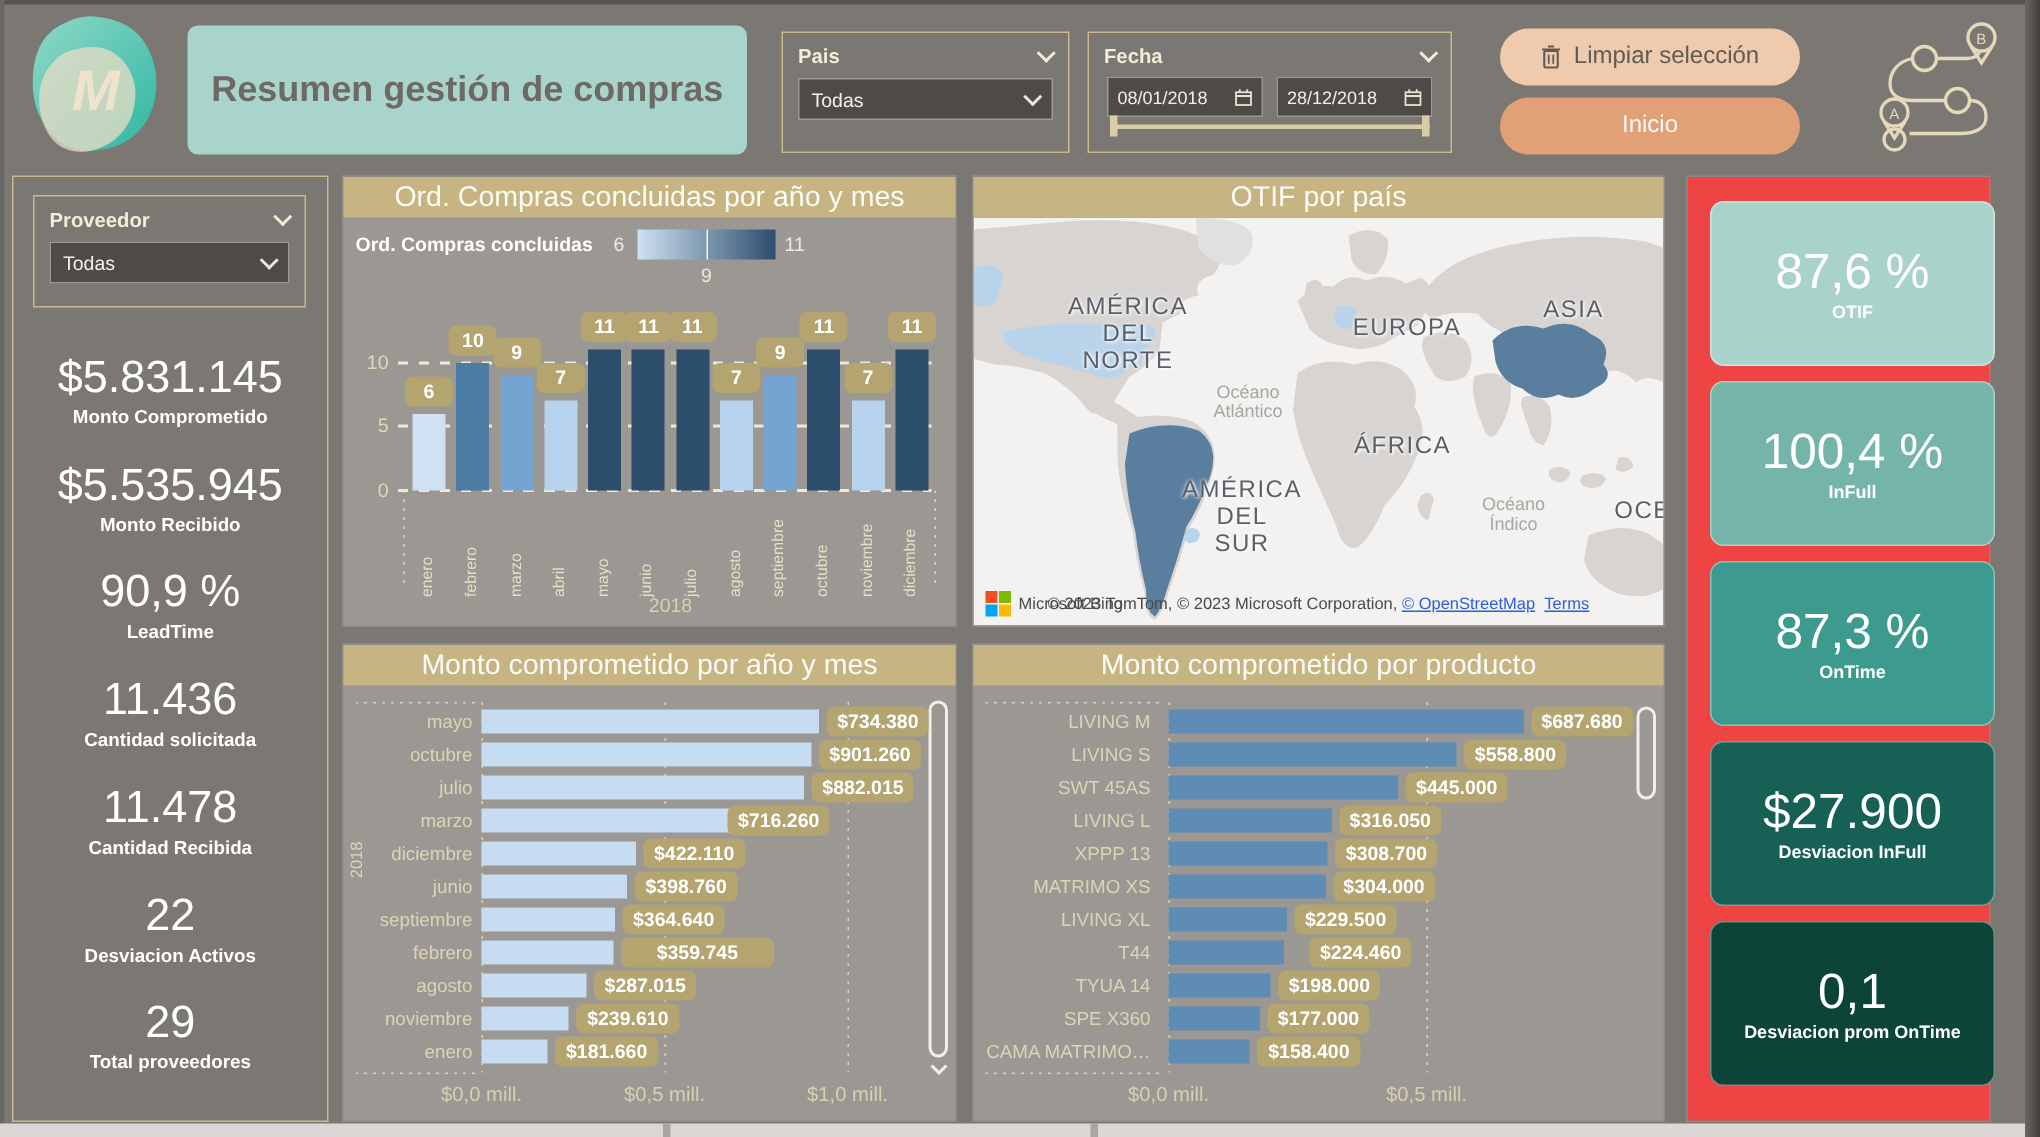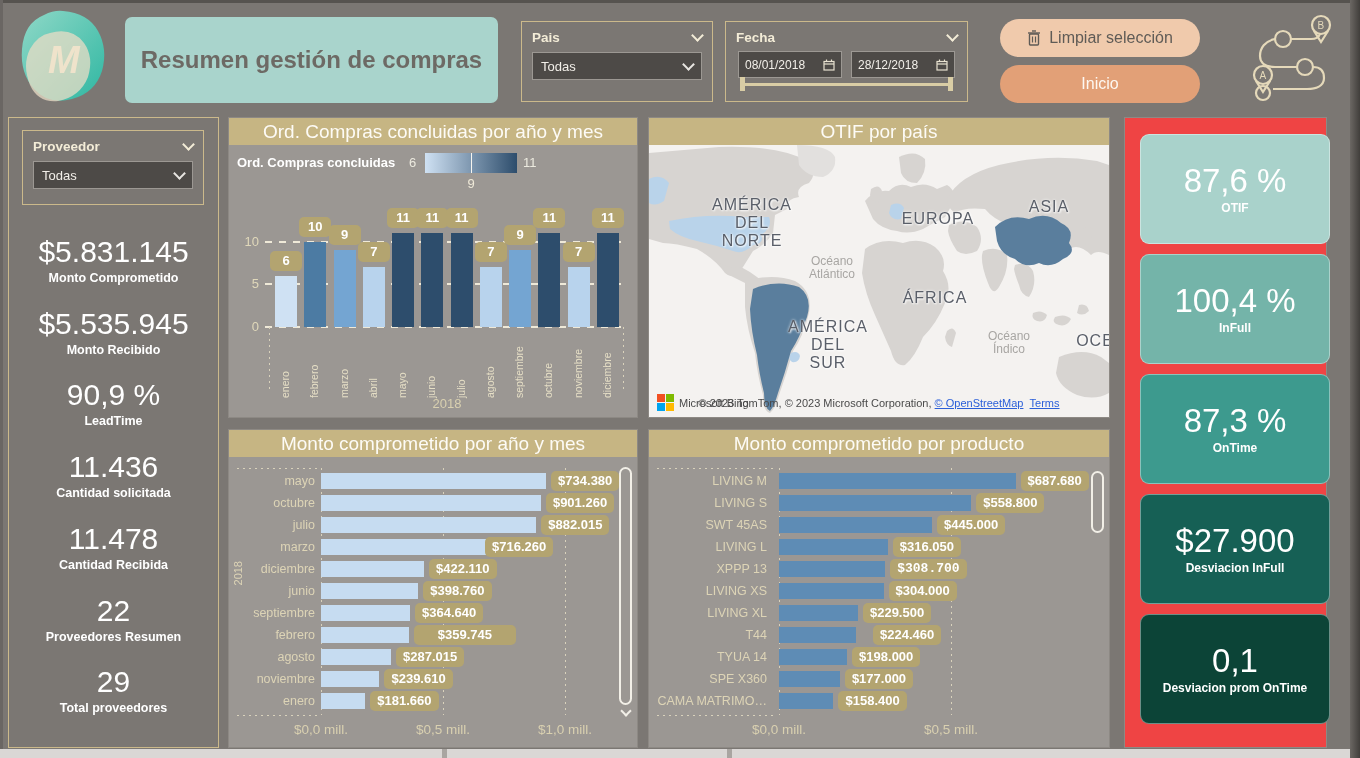--- a/index.html
+++ b/index.html
@@ -213,21 +213,21 @@
         <div class="kpi" style="position: relative;">
           <div class="kpi-value" style="position: relative;">11.436</div>
           <div class="kpi-label" style="position: relative;">Cantidad solicitada</div>
         </div>
         <div class="kpi" style="position: relative;">
           <div class="kpi-value" style="position: relative;">11.478</div>
           <div class="kpi-label" style="position: relative;">Cantidad Recibida</div>
         </div>
         <div class="kpi" style="position: relative;">
           <div class="kpi-value" style="position: relative;">22</div>
-          <div class="kpi-label" style="position: relative;">Proveedores Resumen</div>
+          <div class="kpi-label" style="position: relative;">Desviacion Activos</div>
         </div>
         <div class="kpi" style="position: relative;">
           <div class="kpi-value" style="position: relative;">29</div>
           <div class="kpi-label" style="position: relative;">Total proveedores</div>
         </div>
       </div>
   </div>
 
   <div class="panel" style="left:228px;top:117px;width:410px;height:301px;">
     <div class="panel-title">Ord. Compras concluidas por año y mes</div>
@@ -423,22 +423,22 @@
         <div class="hbar" style="position: absolute; left: 130px; top: 38px; width: 192.227px; background: rgb(94, 140, 181);"></div>
         <div class="badge" style="position: absolute; left: 327.227px; top: 36px; padding: 0px 7px;">$558.800</div>
         <div class="hcat" style="position: absolute; left: 4px; width: 114px; top: 60px; height: 16px;">SWT 45AS</div>
         <div class="hbar" style="position: absolute; left: 130px; top: 60px; width: 153.08px; background: rgb(94, 140, 181);"></div>
         <div class="badge" style="position: absolute; left: 288.08px; top: 58px; padding: 0px 7px;">$445.000</div>
         <div class="hcat" style="position: absolute; left: 4px; width: 114px; top: 82px; height: 16px;">LIVING L</div>
         <div class="hbar" style="position: absolute; left: 130px; top: 82px; width: 108.721px; background: rgb(94, 140, 181);"></div>
         <div class="badge" style="position: absolute; left: 243.721px; top: 80px; padding: 0px 7px;">$316.050</div>
         <div class="hcat" style="position: absolute; left: 4px; width: 114px; top: 104px; height: 16px;">XPPP 13</div>
         <div class="hbar" style="position: absolute; left: 130px; top: 104px; width: 106.193px; background: rgb(94, 140, 181);"></div>
-        <div class="badge" style="position: absolute; left: 241.193px; top: 102px; padding: 0px 7px; font-family: Liberation Mono, monospace;">$308.700</div>
-        <div class="hcat" style="position: absolute; left: 4px; width: 114px; top: 126px; height: 16px;">LIVING XS</div>
+        <div class="badge" style="position: absolute; left: 241.193px; top: 102px; padding: 0px 7px;">$308.700</div>
+        <div class="hcat" style="position: absolute; left: 4px; width: 114px; top: 126px; height: 16px;">MATRIMO XS</div>
         <div class="hbar" style="position: absolute; left: 130px; top: 126px; width: 104.576px; background: rgb(94, 140, 181);"></div>
         <div class="badge" style="position: absolute; left: 239.576px; top: 124px; padding: 0px 7px;">$304.000</div>
         <div class="hcat" style="position: absolute; left: 4px; width: 114px; top: 148px; height: 16px;">LIVING XL</div>
         <div class="hbar" style="position: absolute; left: 130px; top: 148px; width: 78.948px; background: rgb(94, 140, 181);"></div>
         <div class="badge" style="position: absolute; left: 213.948px; top: 146px; padding: 0px 7px;">$229.500</div>
         <div class="hcat" style="position: absolute; left: 4px; width: 114px; top: 170px; height: 16px;">T44</div>
         <div class="hbar" style="position: absolute; left: 130px; top: 170px; width: 77.2142px; background: rgb(94, 140, 181);"></div>
         <div class="badge" style="position: absolute; left: 224px; top: 168px; padding: 0px 7px;">$224.460</div>
         <div class="hcat" style="position: absolute; left: 4px; width: 114px; top: 192px; height: 16px;">TYUA 14</div>
         <div class="hbar" style="position: absolute; left: 130px; top: 192px; width: 68.112px; background: rgb(94, 140, 181);"></div>

